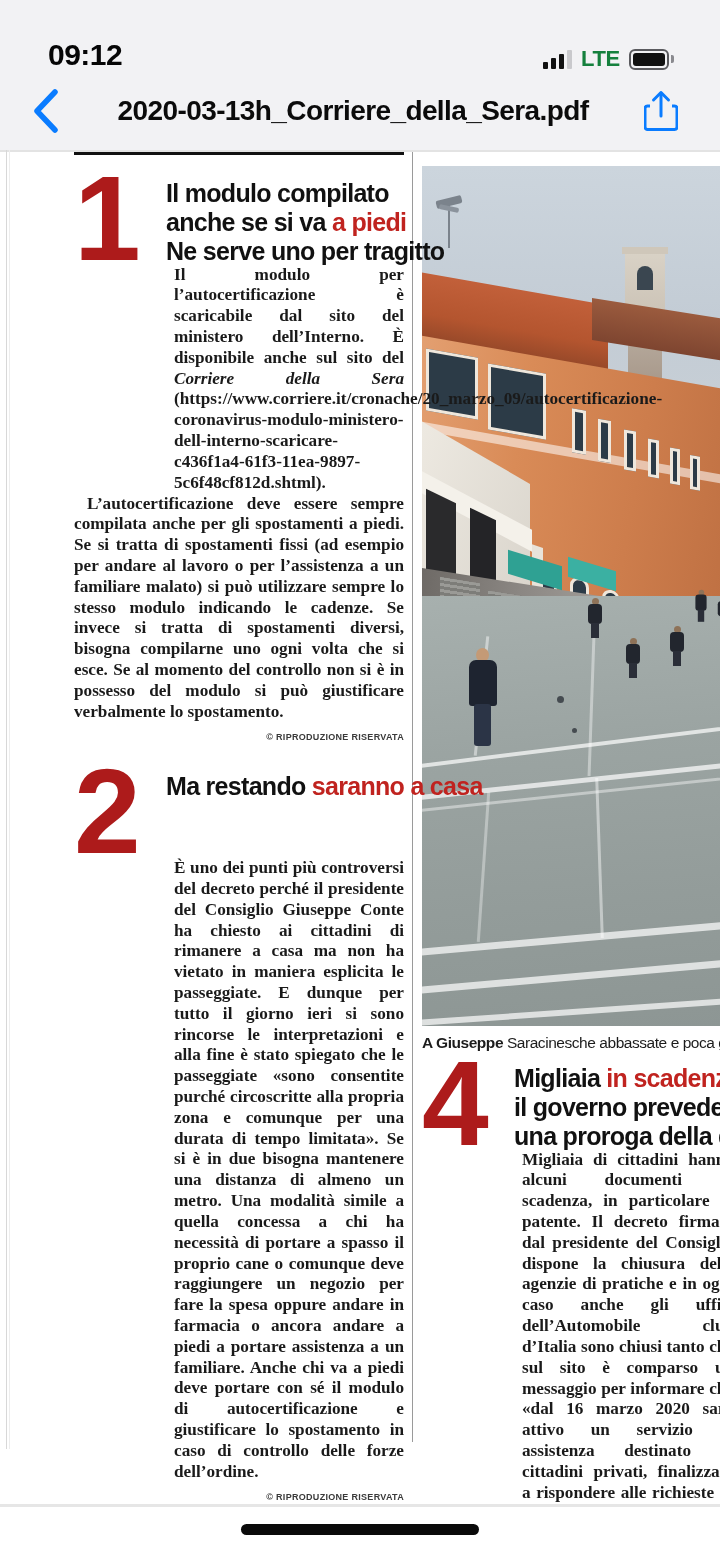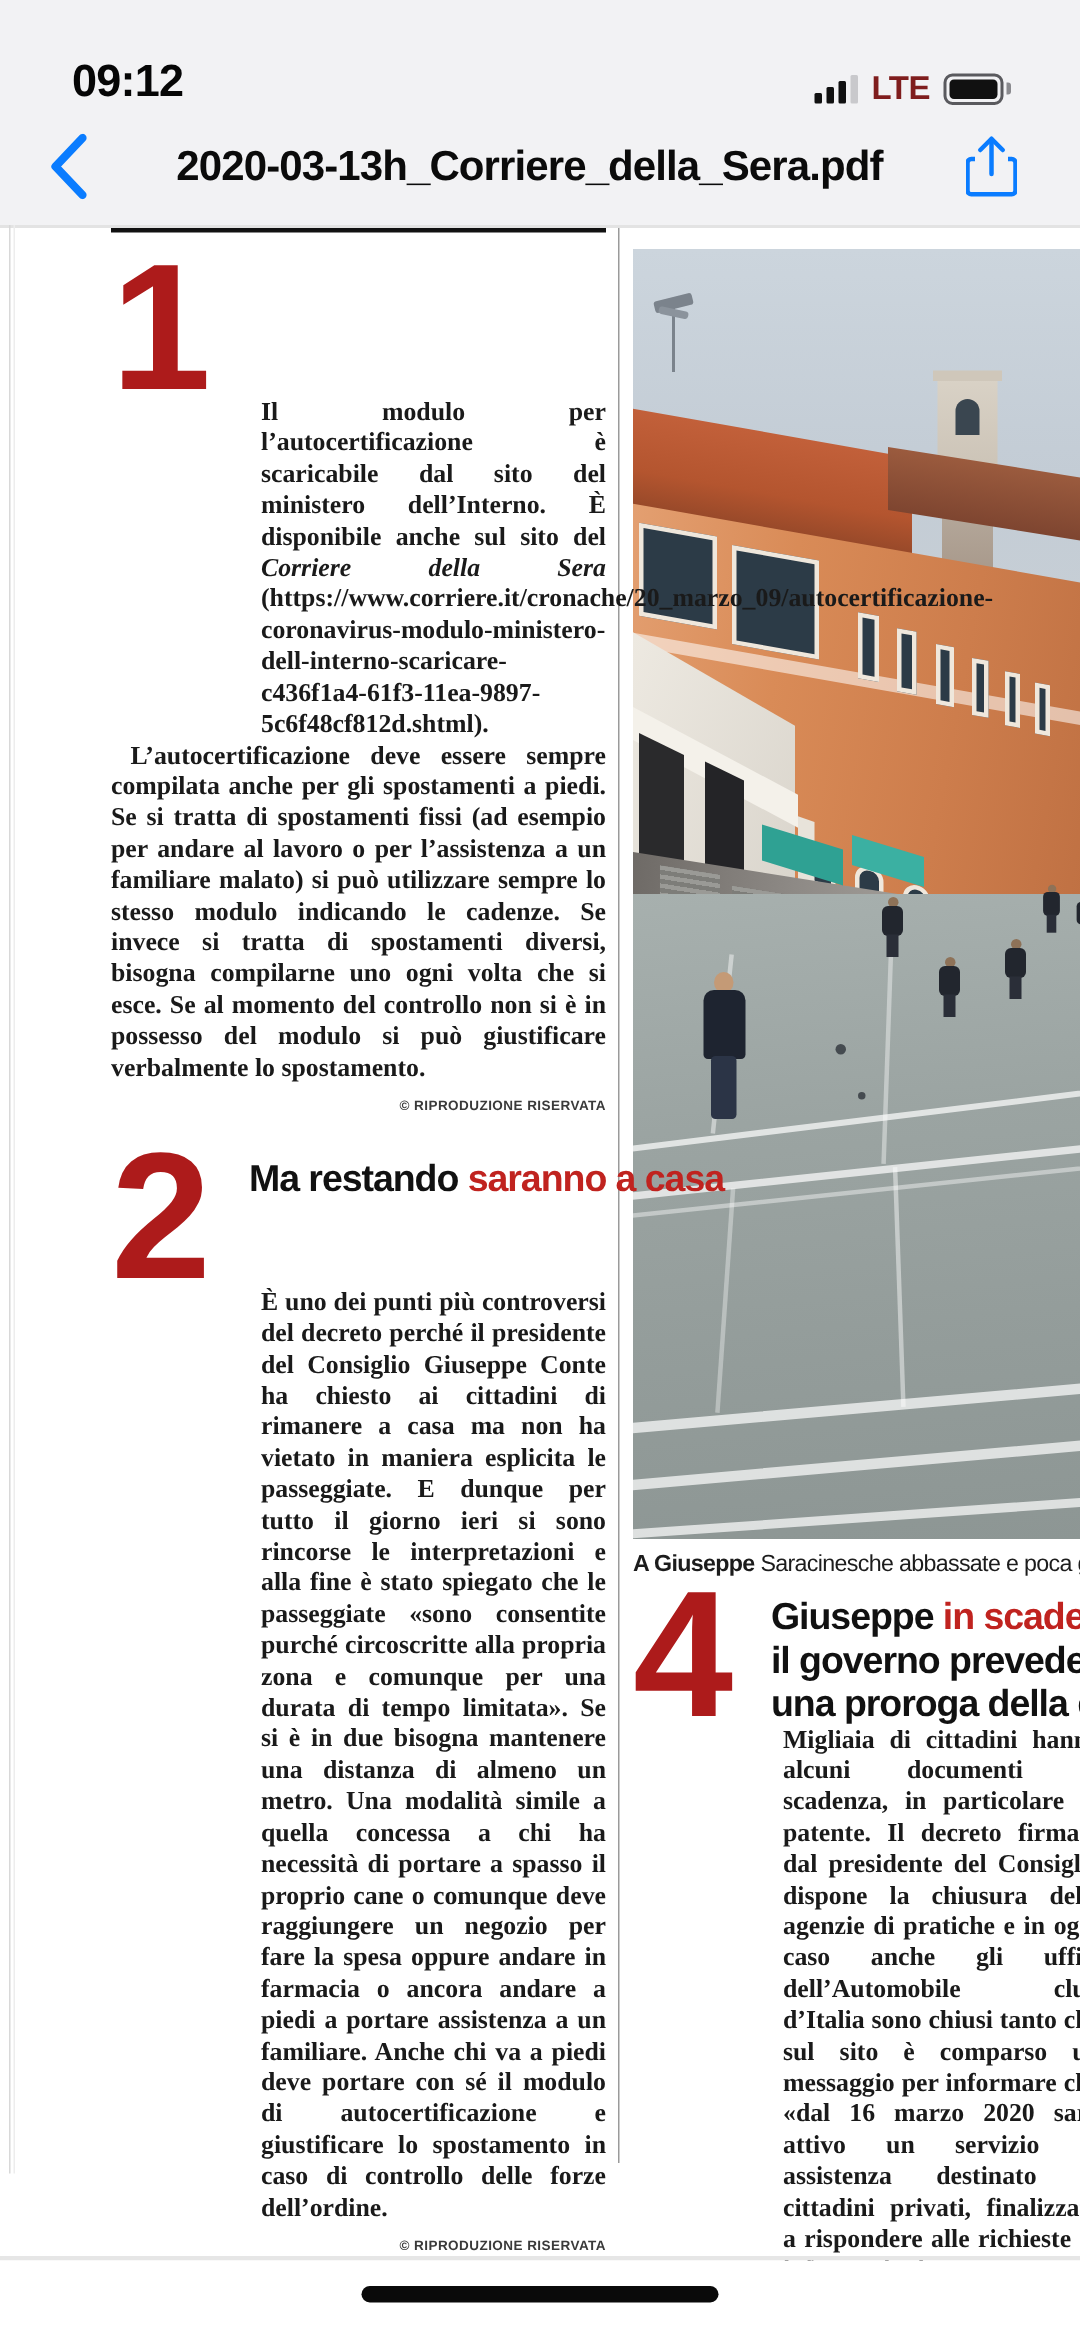--- a/index.html
+++ b/index.html
@@ -18,21 +18,21 @@
     padding:0 46px 0 48px;
   }
   .clock { font-size:30px; font-weight:700; color:#060606; letter-spacing:-0.5px; }
   .status-right { display:flex; align-items:center; gap:9px; }
   .bars { display:flex; align-items:flex-end; gap:3px; height:20px; }
   .bars i { width:5px; background:#111; border-radius:1px; display:block; }
   .bars i:nth-child(1){ height:7px; }
   .bars i:nth-child(2){ height:11px; }
   .bars i:nth-child(3){ height:15px; }
   .bars i:nth-child(4){ height:19px; background:#c9c9cc; }
-  .lte { font-size:22px; font-weight:600; color:#7f1d1d; letter-spacing:-0.3px; }
+  .lte { font-size:22px; font-weight:600; color:#15803d; letter-spacing:-0.3px; }
   .batt { display:flex; align-items:center; gap:2px; }
   .batt-body {
     width:40px; height:21px; border:2px solid #5a5a5e; border-radius:6px;
     padding:2px; display:flex;
   }
   .batt-fill { width:100%; background:#111; border-radius:3px; }
   .batt-cap { width:3px; height:8px; background:#8a8a8e; border-radius:0 2px 2px 0; }
 
   
   .navbar {
@@ -395,20 +395,25 @@
         <span>Saracinesche abbassate e poca gente sul po</span>
       </div>
 
       <div class="col col-left">
 
         <div class="toprule"></div>
 
         <div class="article">
           <div class="art-head">
             <div class="bignum">1</div>
+            <div class="headline">
+              <div><span>Il modulo compilato</span></div>
+              <div><span>anche se si va </span><span class="hl-red">a piedi</span></div>
+              <div><span>Ne serve uno per tragitto</span></div>
+            </div>
           </div>
           <div class="body">
             <p class="lead"><span>Il modulo per l’autocertificazione è scaricabile dal sito del ministero dell’Interno. È disponibile anche sul sito del </span><i>Corriere della Sera</i><span> (https://www.corriere.it/cronache/20_marzo_09/autocertificazione-coronavirus-modulo-ministero-dell-interno-scaricare-c436f1a4-61f3-11ea-9897-5c6f48cf812d.shtml).</span></p>
             <p class="cont">L’autocertificazione deve essere sempre compilata anche per gli spostamenti a piedi. Se si tratta di spostamenti fissi (ad esempio per andare al lavoro o per l’assistenza a un familiare malato) si può utilizzare sempre lo stesso modulo indicando le cadenze. Se invece si tratta di spostamenti diversi, bisogna compilarne uno ogni volta che si esce. Se al momento del controllo non si è in possesso del modulo si può giustificare verbalmente lo spostamento.</p>
           </div>
           <div class="copyr">© RIPRODUZIONE RISERVATA</div>
         </div>
 
         <div class="gap"></div>
 
@@ -427,21 +432,21 @@
 
         <div class="gap"></div>
 
       </div>
 
       <div class="col col-right" style="top:910px;">
         <div class="article">
           <div class="art-head">
             <div class="bignum">4</div>
             <div class="headline">
-              <div><span>Giuseppe </span><span class="hl-red">in scadenza,</span></div>
+              <div><span>Migliaia </span><span class="hl-red">in scadenza,</span></div>
               <div><span>il governo prevede</span></div>
               <div><span>una proroga della durata</span></div>
             </div>
           </div>
           <div class="body">
             <p class="lead">Migliaia di cittadini hanno alcuni documenti in scadenza, in particolare la patente. Il decreto firmato dal presidente del Consiglio dispone la chiusura delle agenzie di pratiche e in ogni caso anche gli uffici dell’Automobile club d’Italia sono chiusi tanto che sul sito è comparso un messaggio per informare che «dal 16 marzo 2020 sarà attivo un servizio di assistenza destinato ai cittadini privati, finalizzato a rispondere alle richieste di informazioni sul funzionamento degli Uffici Pra del territorio nazionale e sull’espletamento delle formalità Pra in questo periodo di emergenza sanitaria». In ogni caso fonti del governo hanno già fatto sapere che tutti i documenti in scadenza saranno prorogati fino alla durata dei divieti imposti dal decreto. Si è deciso invece disporre il rinvio per il pagamento delle cartelle esattoriali in scadenza.</p>
           </div>
 
         </div>
       </div>

